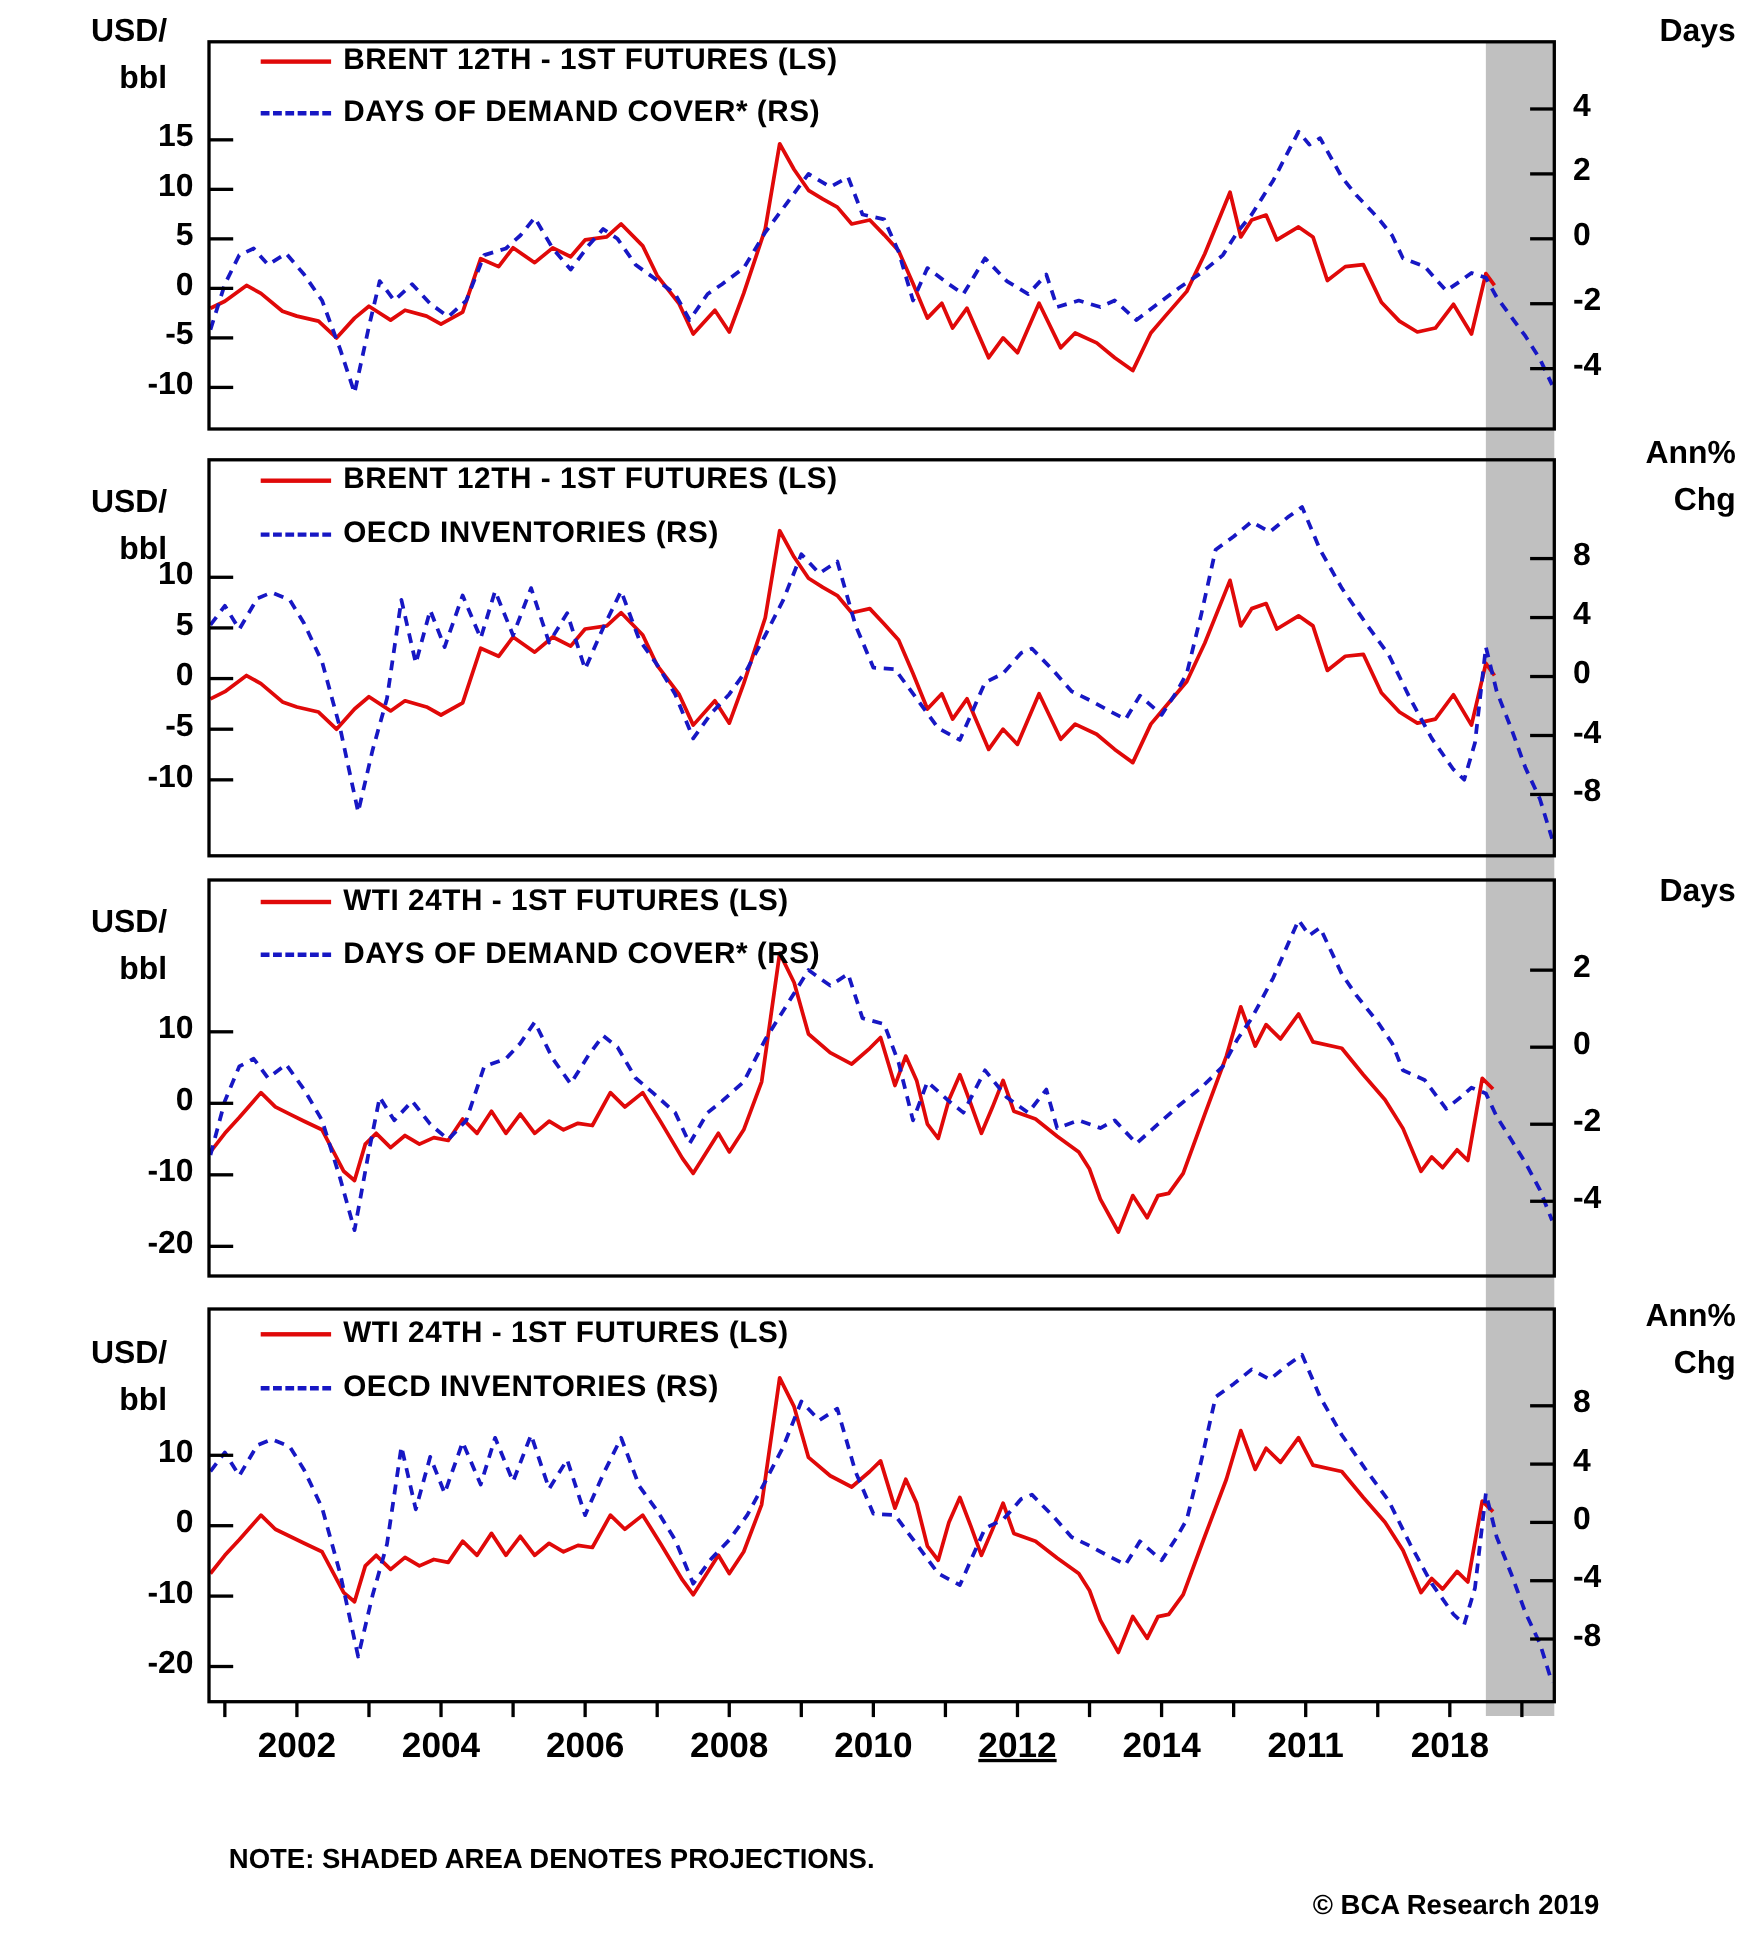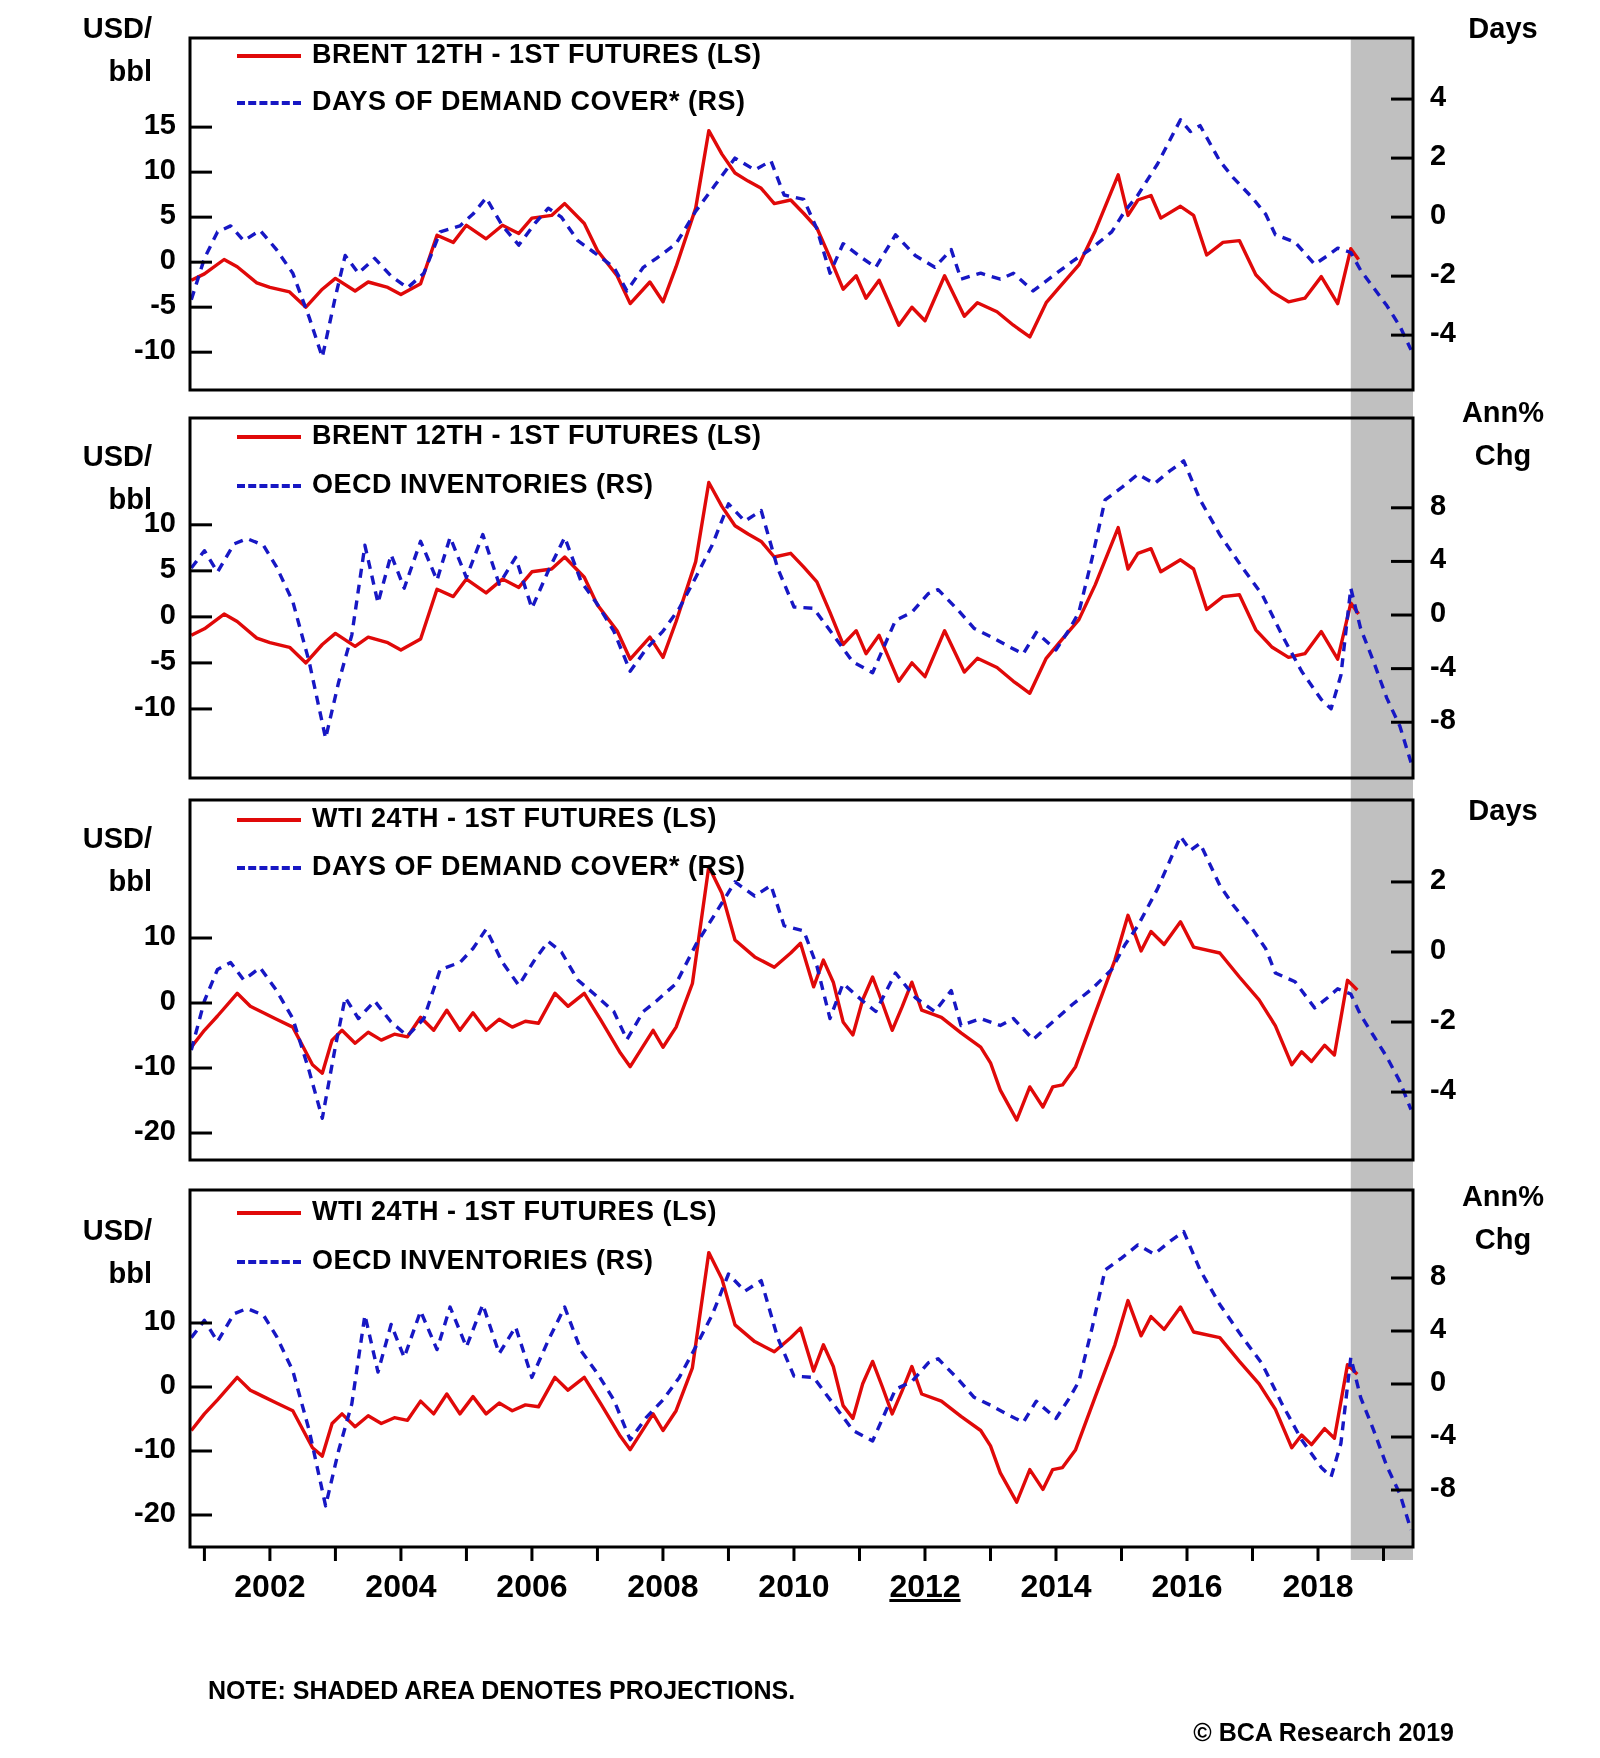--- a/index.html
+++ b/index.html
@@ -5,21 +5,21 @@
   html,body{margin:0;padding:0;background:#ffffff;}
   .stage{
     position:relative;width:1600px;height:1758px;background:#ffffff;overflow:hidden;
     font-family:"Liberation Sans", sans-serif;font-weight:bold;color:#000;
   }
   .stage svg{position:absolute;left:0;top:0;}
   .lbl{position:absolute;white-space:nowrap;}
   .tickL{font-size:29px;text-align:right;width:130px;}
   .tickR{font-size:29px;text-align:left;width:130px;}
   .unitL{font-size:29px;text-align:right;width:130px;}
-  .unitR{font-size:29px;text-align:center;width:150px;}
+  .unitR{font-size:29px;text-align:right;width:150px;}
   .legend-label{font-size:27px;letter-spacing:0.5px;text-align:right;}
   .legend-swatch{position:absolute;width:64px;height:0;}
   .year{font-size:32px;width:120px;text-align:center;}
   .footnote{font-size:25px;}
   .copyright{font-size:25px;}
 </style>
 </head>
 <body>
 
 <div class="stage">
@@ -178,18 +178,18 @@
       <div class="lbl legend-label" style="left:312px;top:1196px;">WTI 24TH - 1ST FUTURES (LS)</div>
       <div class="legend-swatch" style="left:237px;top:1260px;border-top:4px dashed #1717c4;"></div>
       <div class="lbl legend-label" style="left:312px;top:1245px;">OECD INVENTORIES (RS)</div>
       <div class="lbl year" style="left:209.91751472951404px;top:1568px;">2002</div>
       <div class="lbl year" style="left:340.92983395822273px;top:1568px;">2004</div>
       <div class="lbl year" style="left:471.94215318693136px;top:1568px;">2006</div>
       <div class="lbl year" style="left:602.95447241564px;top:1568px;">2008</div>
       <div class="lbl year" style="left:733.9667916443486px;top:1568px;">2010</div>
       <div class="lbl year" style="left:864.9791108730573px;top:1568px;text-decoration:underline;">2012</div>
       <div class="lbl year" style="left:995.9914301017661px;top:1568px;">2014</div>
-      <div class="lbl year" style="left:1127.0037493304744px;top:1568px;">2016</div>
+      <div class="lbl year" style="left:1127.0037493304744px;top:1568px;">2011</div>
       <div class="lbl year" style="left:1258.0160685591834px;top:1568px;">2018</div>
     </div>
   <div class="lbl footnote" style="left:208px;top:1676px;">NOTE:  SHADED AREA DENOTES PROJECTIONS.</div>
   <div class="lbl copyright" style="right:146px;top:1718px;">© BCA Research 2019</div>
 </div>
 
 </body></html>

